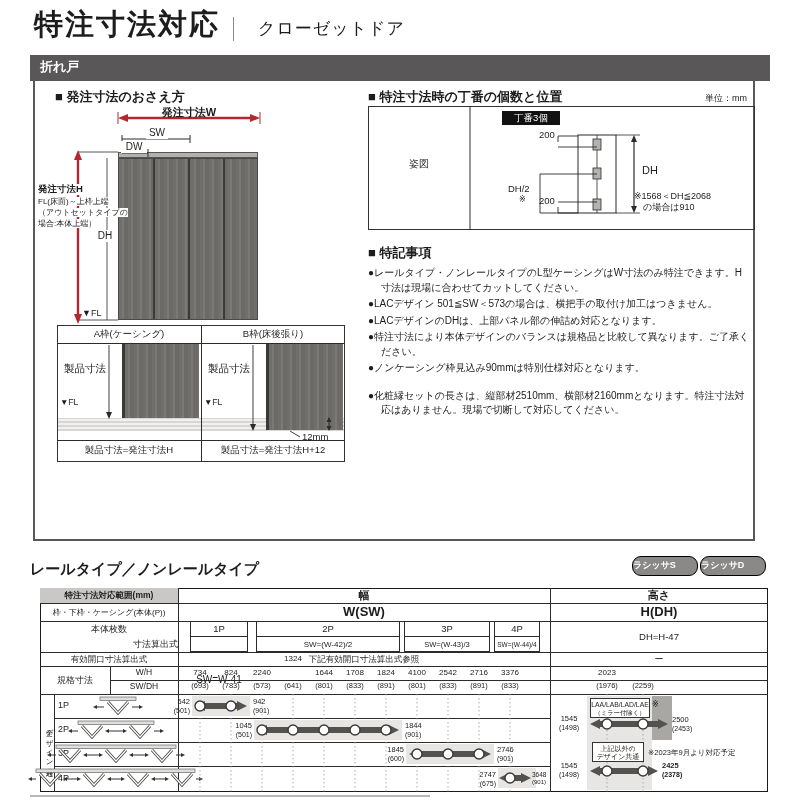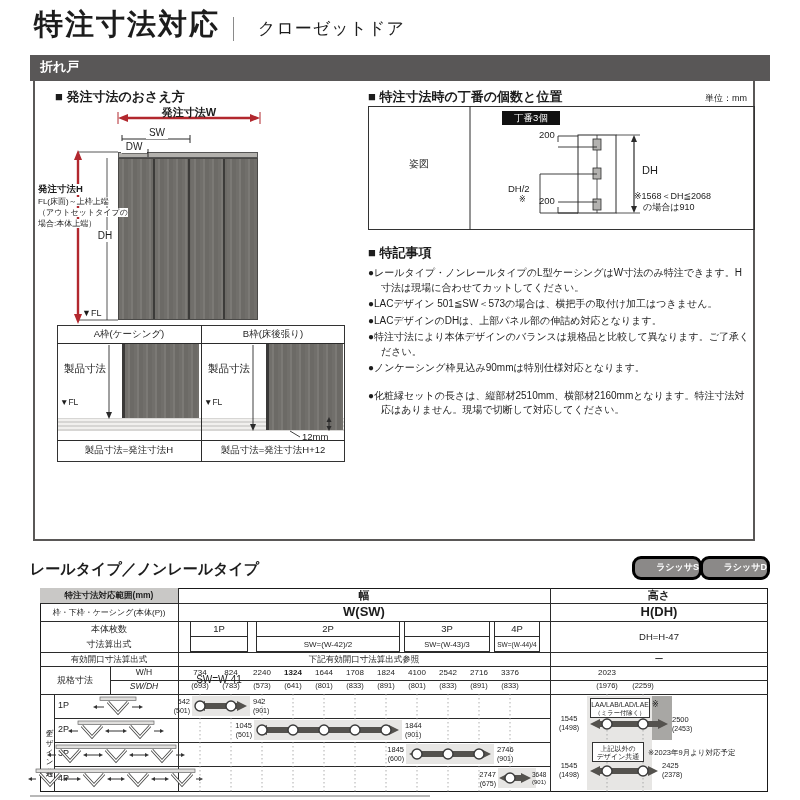--- a/index.html
+++ b/index.html
@@ -6,22 +6,22 @@
   #page{position:relative;width:800px;height:800px;background:#fff;overflow:hidden;
         font-family:"Liberation Sans","DejaVu Sans",sans-serif;color:#1c1c1c;}
   .lbl{position:absolute;white-space:nowrap;line-height:1.15;}
   .c{text-align:center;}
   .b{font-weight:bold;}
   .hl{position:absolute;height:1px;background:#2b2b2b;}
   .vl{position:absolute;width:1px;background:#2b2b2b;}
   .wood{background:repeating-linear-gradient(90deg,#716f6b 0px,#716f6b 3px,#7b7975 3px,#7b7975 5px,#6c6a66 5px,#6c6a66 9px);}
   .floor{background:repeating-linear-gradient(0deg,#d7d6d4 0px,#d7d6d4 2px,#f1f0ee 2px,#f1f0ee 4px);}
   .vert{writing-mode:vertical-rl;text-orientation:upright;}
-  .tab{position:absolute;width:64px;height:18px;background:#8b8988;border:3px solid #000000;
-       border-radius:9px;color:#fff;font-size:9px;font-weight:bold;text-align:right;line-height:17px;}
+  .tab{position:absolute;width:64px;height:18px;background:#8b8988;border:1px solid #000000;
+       border-radius:9px;color:#fff;font-size:9px;font-weight:bold;text-align:left;line-height:17px;}
   .cellbox{position:absolute;border:1px solid #2b2b2b;background:#fff;box-sizing:border-box;}
   svg{position:absolute;overflow:visible;}
   .notegap{margin-top:13px;}
   #notes-list{list-style:none;margin:0;padding:0;}
   #notes-list li{font-size:10px;line-height:14.5px;padding-left:13px;text-indent:-13px;margin-bottom:2px;}
 </style>
 </head>
 <body>
 
 <div id="page">
@@ -181,21 +181,21 @@
 
   <div class="lbl c b" style="left:40px;top:588px;width:138px;height:15px;line-height:15px;font-size:8.5px;background:#c9c8c6;">特注寸法対応範囲(mm)</div>
   <div class="lbl c b" style="left:178px;top:589px;width:372px;font-size:11px;">幅</div>
   <div class="lbl c b" style="left:550px;top:589px;width:218px;font-size:11px;">高さ</div>
 
   <div class="lbl c" style="left:40px;top:608px;width:138px;font-size:8px;">枠・下枠・ケーシング(本体(P))</div>
   <div class="lbl c b" style="left:550px;top:605px;width:218px;font-size:13px;">H(DH)</div>
   <div class="lbl c b" style="left:178px;top:605px;width:372px;font-size:13px;">W(SW)</div>
 
   <div class="lbl c" style="left:40px;top:624px;width:138px;font-size:9px;">本体枚数</div>
-  <div class="lbl c" style="left:40px;top:639px;width:138px;font-size:9px;">寸法算出式</div>
+  <div class="lbl c" style="left:40px;top:639px;width:138px;font-size:9px;text-align:right;">寸法算出式</div>
 
   <div class="cellbox" style="left:190px;top:621px;width:58px;height:31px;">
     <div class="c" style="height:14px;line-height:14px;font-size:9.5px;border-bottom:1px solid #2b2b2b;">1P</div>
     <div class="c" style="height:15px;line-height:15px;font-size:10px;margin-top:35px;">SW=W-41</div>
   </div>
   <div class="cellbox" style="left:256px;top:621px;width:144px;height:31px;">
     <div class="c" style="height:14px;line-height:14px;font-size:9.5px;border-bottom:1px solid #2b2b2b;">2P</div>
     <div class="c" style="height:15px;line-height:15px;font-size:8px;">SW=(W-42)/2</div>
   </div>
   <div class="cellbox" style="left:404px;top:621px;width:86px;height:31px;">
@@ -207,26 +207,26 @@
     <div class="c" style="height:15px;line-height:15px;font-size:6.5px;">SW=(W-44)/4</div>
   </div>
   <div class="lbl c" style="left:550px;top:621px;width:218px;height:31px;line-height:31px;font-size:9.5px;">DH=H-47</div>
 
   <div class="lbl c" style="left:40px;top:655px;width:138px;font-size:8.5px;">有効開口寸法算出式</div>
   <div class="lbl c" style="left:178px;top:655px;width:372px;font-size:8.5px;">下記有効開口寸法算出式参照</div>
   <div class="lbl c" style="left:550px;top:654px;width:218px;font-size:9px;">ー</div>
 
   <div class="lbl c" style="left:40px;top:666px;width:70px;height:28px;line-height:28px;font-size:9px;">規格寸法</div>
   <div class="lbl c" style="left:110px;top:668px;width:68px;font-size:8.5px;">W/H</div>
-  <div class="lbl c" style="left:110px;top:682px;width:68px;font-size:8.5px;font-style:italic;">SW/DH</div>
+  <div class="lbl c" style="left:110px;top:682px;width:68px;font-size:8.5px;">SW/DH</div>
 
   <div class="lbl c" style="left:184px;top:668px;width:32px;font-size:8px;">734</div>
   <div class="lbl c" style="left:215px;top:668px;width:32px;font-size:8px;">824</div>
   <div class="lbl c" style="left:246px;top:668px;width:32px;font-size:8px;">2240</div>
-  <div class="lbl c" style="left:277px;top:668px;width:32px;font-size:8px;font-weight:bold;">1324</div>
+  <div class="lbl c" style="left:277px;top:654px;width:32px;font-size:8px;">1324</div>
   <div class="lbl c" style="left:308px;top:668px;width:32px;font-size:8px;">1644</div>
   <div class="lbl c" style="left:339px;top:668px;width:32px;font-size:8px;">1708</div>
   <div class="lbl c" style="left:370px;top:668px;width:32px;font-size:8px;">1824</div>
   <div class="lbl c" style="left:401px;top:668px;width:32px;font-size:8px;">4100</div>
   <div class="lbl c" style="left:432px;top:668px;width:32px;font-size:8px;">2542</div>
   <div class="lbl c" style="left:463px;top:668px;width:32px;font-size:8px;">2716</div>
   <div class="lbl c" style="left:494px;top:668px;width:32px;font-size:8px;">3376</div>
 
   <div class="lbl c" style="left:184px;top:682px;width:32px;font-size:7.5px;">(693)</div>
   <div class="lbl c" style="left:215px;top:682px;width:32px;font-size:7.5px;">(783)</div>
@@ -413,21 +413,21 @@
   </svg>
   <div class="lbl c" style="left:552px;top:715px;width:34px;font-size:7.5px;">
     <span>1545</span><br>
     <span style="font-size:7px;">(1498)</span></div>
   <div class="lbl" style="left:672px;top:716px;font-size:7.5px;">
     <span>2500</span><br>
     <span style="font-size:7px;">(2453)</span></div>
   <div class="lbl c" style="left:552px;top:762px;width:34px;font-size:7.5px;">
     <span>1545</span><br>
     <span style="font-size:7px;">(1498)</span></div>
-  <div class="lbl" style="left:662px;top:762px;font-size:7.5px;">
+  <div class="lbl" style="left:662px;top:762px;font-size:7.5px;font-weight:bold;">
     <span>2425</span><br>
     <span style="font-size:7px;">(2378)</span></div>
   <div style="position:absolute;left:590px;top:698px;width:60px;height:20px;background:#fff;border:1px solid #333;box-sizing:border-box;text-align:center;">
     <div style="font-size:6.8px;line-height:9px;margin-top:1px;">LAA/LAB/LAD/LAE</div>
     <div style="font-size:6.3px;line-height:8px;">（ミラー付除く）</div>
   </div>
   <div class="lbl" style="left:652px;top:700px;font-size:8px;">※</div>
   <div style="position:absolute;left:592px;top:742px;width:52px;height:20px;background:#fff;border:1px solid #333;box-sizing:border-box;text-align:center;">
     <div style="font-size:7px;line-height:9px;margin-top:1px;">上記以外の</div>
     <div style="font-size:7px;line-height:8px;">デザイン共通</div>

